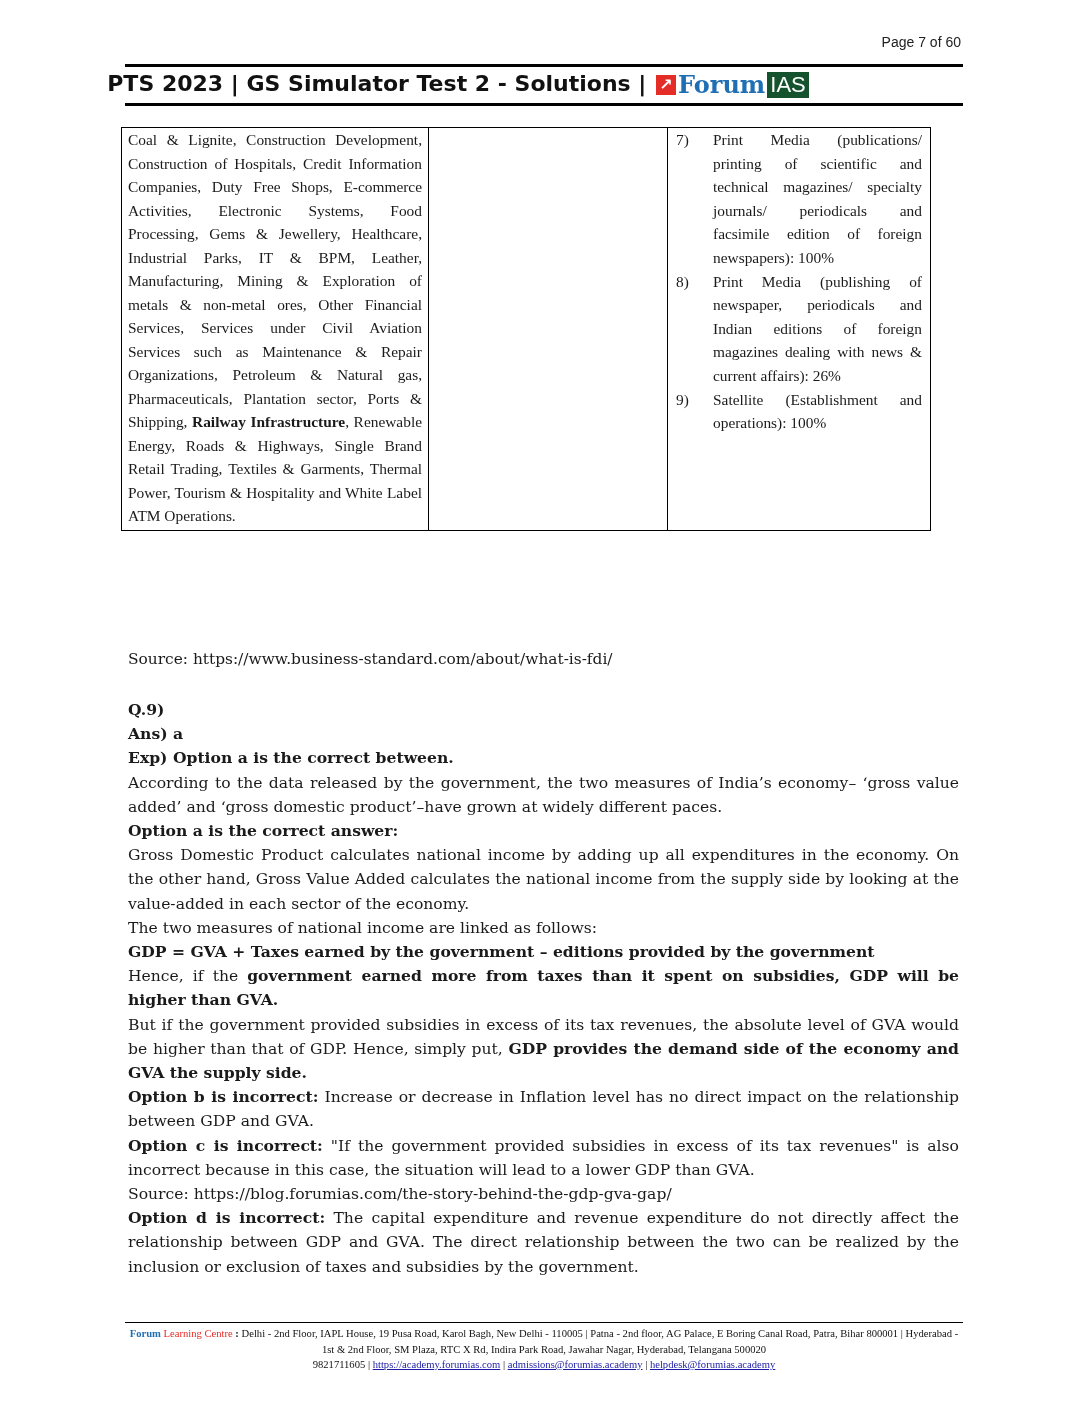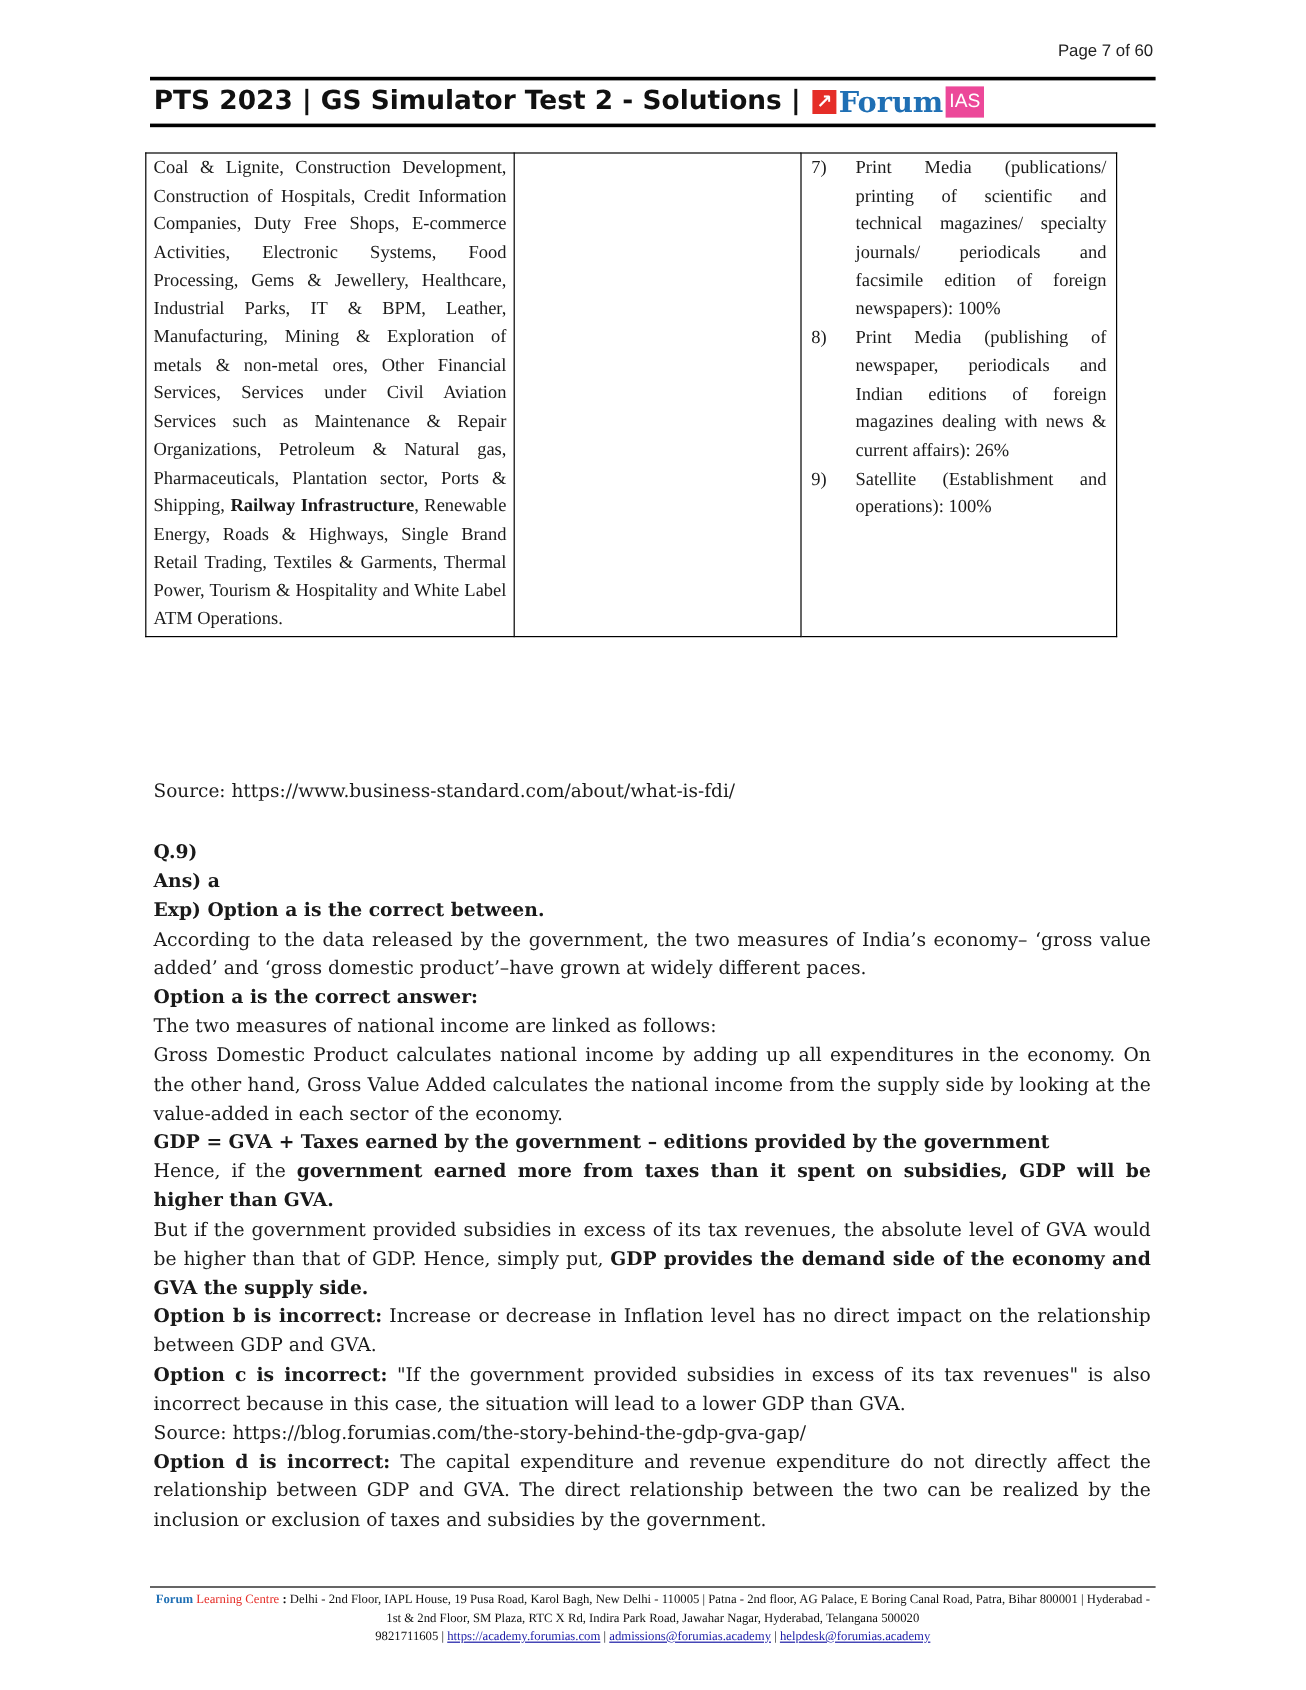--- a/index.html
+++ b/index.html
@@ -5,27 +5,27 @@
   html, body { margin:0; padding:0; background:#ffffff; }
   body { width:1088px; height:1408px; position:relative; overflow:hidden; color:#1a1a1a;
          font-family:"DejaVu Serif", serif; }
   .page-num { position:absolute; top:34px; right:127px; font-family:"Liberation Sans", sans-serif;
               font-size:14px; color:#222; }
   .rule { position:absolute; left:125px; width:838px; background:#000; }
   .rule.top { top:64px; height:3px; }
   .rule.bottom { top:103px; height:3px; }
   .header-title { position:absolute; top:70px; left:0; width:916px; text-align:center;
                   font-family:"DejaVu Sans", sans-serif; font-weight:bold; font-size:22px; color:#111;
-                  white-space:nowrap;padding-left:16px; }
+                  white-space:nowrap; }
   .header-title .logo { display:inline-flex; align-items:center; vertical-align:middle; margin-left:2px; }
   .logo-arrow { display:inline-block; width:20px; height:20px; background:#e52d27; color:#fff; font-size:16px;
                 line-height:20px; text-align:center; margin-right:2px; font-family:"DejaVu Sans", sans-serif; }
   .logo-forum { color:#1f6fb4; font-family:"DejaVu Serif", serif; font-weight:bold; font-size:24px; }
-  .logo-ias { background:#ec4899; color:#fff; font-family:"Liberation Sans", sans-serif; font-weight:normal;
-              font-size:16px; padding:0 3px; margin-left:2px; line-height:26px; }
+  .logo-ias { background:#14532d; color:#fff; font-family:"Liberation Sans", sans-serif; font-weight:normal;
+              font-size:22px; padding:0 3px; margin-left:2px; line-height:26px; }
 
   table.fdi { position:absolute; top:127px; left:121px; border-collapse:collapse;font-family:Liberation Serif, serif; }
   table.fdi td { border:1px solid #000; vertical-align:top; padding:0; }
   .cell-a { width:294px; padding:0 6px 2px 6px !important; }
   .cell-b { width:238px; }
   .cell-c { width:262px; }
   .cell-text { font-size:15.4px; line-height:23.5px; text-align:justify; text-align-last:left; }
   .cell-text b { font-weight:bold; }
   ol.media { list-style:none; margin:0; padding:0 8px 14px 8px; font-size:15.4px; line-height:23.6px; }
   ol.media li { display:flex; }
@@ -87,22 +87,22 @@
   </table>
 
 <div class="src1">Source: https://www.business-standard.com/about/what-is-fdi/</div>
 
 <div class="body-block" style="top:698px;">
   <p class="para left"><b>Q.9)</b></p>
   <p class="para left"><b>Ans) a</b></p>
   <p class="para left"><b>Exp) Option a is the correct between.</b></p>
   <p class="para">According to the data released by the government, the two measures of India’s economy– ‘gross value added’ and ‘gross domestic product’–have grown at widely different paces.</p>
   <p class="para left"><b>Option a is the correct answer:</b></p>
+  <p class="para">Gross Domestic Product calculates national income by adding up all expenditures in the economy. On the other hand, Gross Value Added calculates the national income from the supply side by looking at the value-added in each sector of the economy.</p>
   <p class="para left">The two measures of national income are linked as follows:</p>
-  <p class="para">Gross Domestic Product calculates national income by adding up all expenditures in the economy. On the other hand, Gross Value Added calculates the national income from the supply side by looking at the value-added in each sector of the economy.</p>
   <p class="para left"><b>GDP = GVA + Taxes earned by the government – editions provided by the government</b></p>
   <p class="para"><span>Hence, if the </span><b>government earned more from taxes than it spent on subsidies, GDP will be higher than GVA.</b></p>
   <p class="para"><span>But if the government provided subsidies in excess of its tax revenues, the absolute level of GVA would be higher than that of GDP. Hence, simply put, </span><b>GDP provides the demand side of the economy and GVA the supply side.</b></p>
   <p class="para"><b>Option b is incorrect:</b><span> Increase or decrease in Inflation level has no direct impact on the relationship between GDP and GVA.</span></p>
   <p class="para"><b>Option c is incorrect:</b><span> "If the government provided subsidies in excess of its tax revenues" is also incorrect because in this case, the situation will lead to a lower GDP than GVA.</span></p>
   <p class="para left">Source:  https://blog.forumias.com/the-story-behind-the-gdp-gva-gap/</p>
   <p class="para"><b>Option d is incorrect:</b><span> The capital expenditure and revenue expenditure do not directly affect the relationship between GDP and GVA. The direct relationship between the two can be realized by the inclusion or exclusion of taxes and subsidies by the government.</span></p>
 </div>
 
 <div class="footer-rule"></div>

